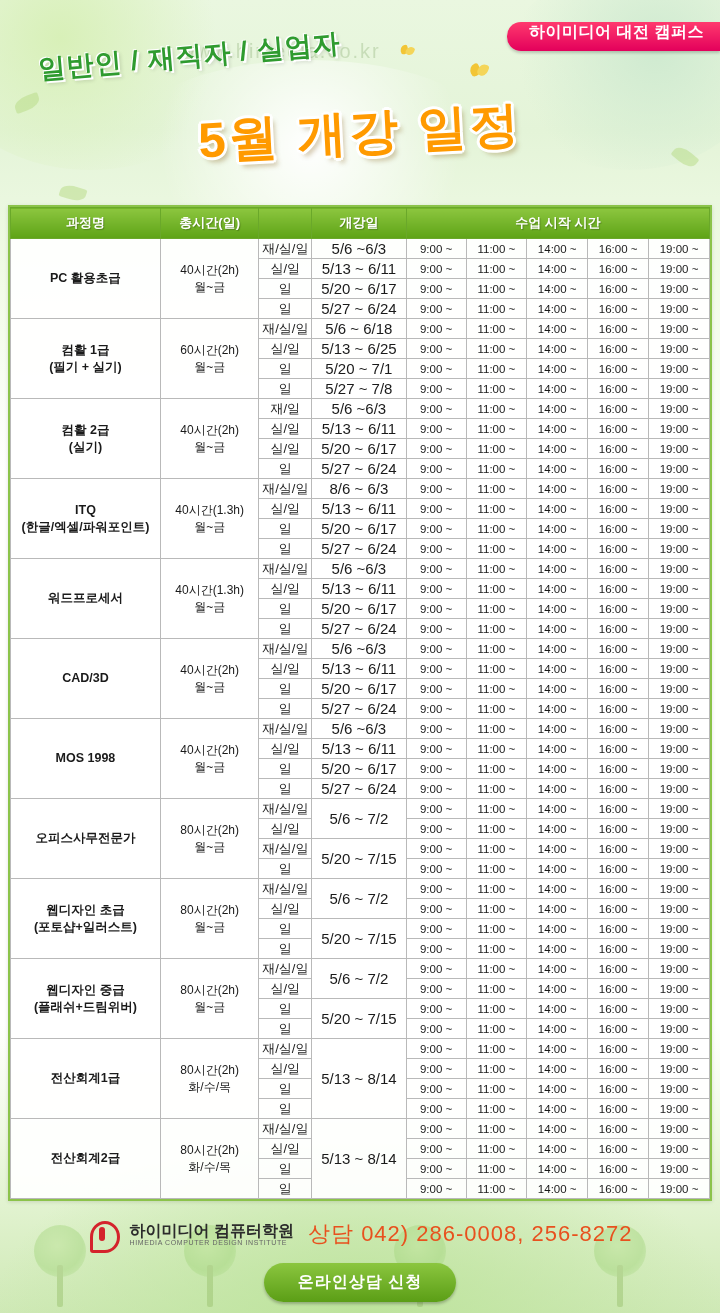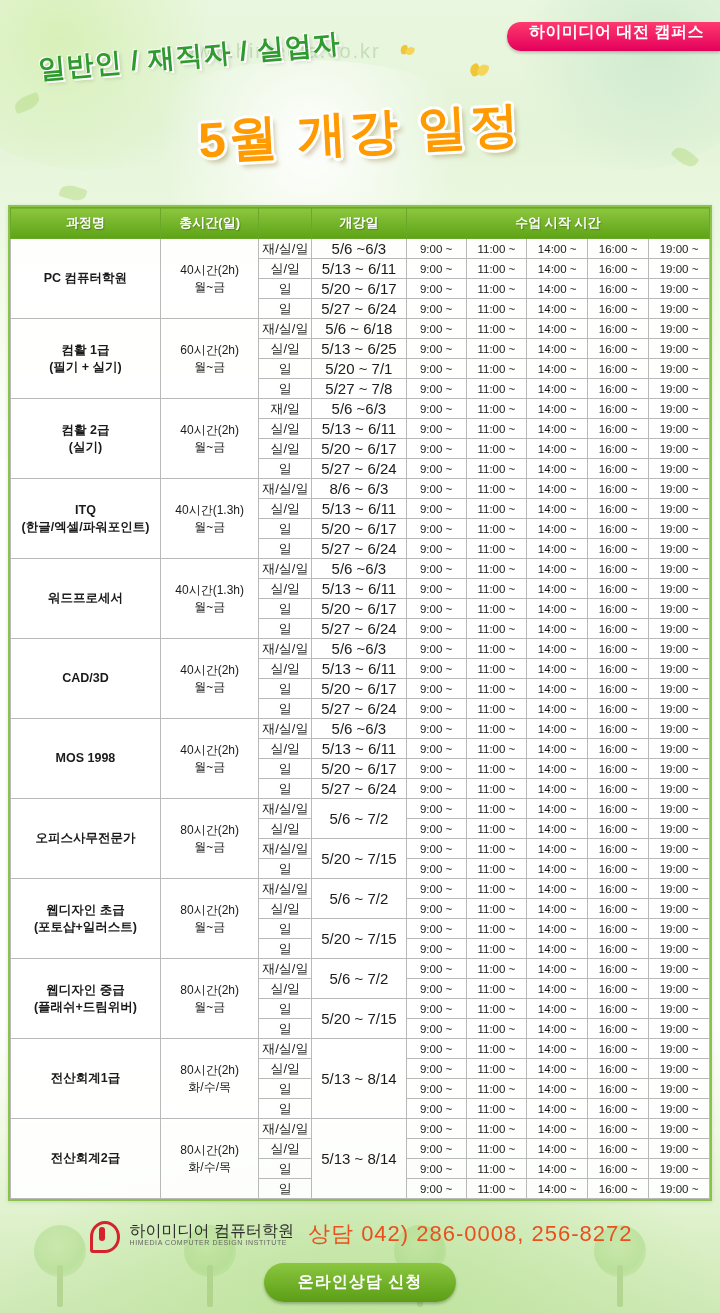--- a/index.html
+++ b/index.html
@@ -217,21 +217,21 @@
   .logo-mark::after {
     content: "";
     position: absolute;
     left: 11px; top: 8px;
     width: 6px; height: 14px;
     background: #d4232c;
     border-radius: 3px;
   }
   .logo-text-ko {
     font-size: 16px;
-    font-weight: normal;
+    font-weight: bold;
     color: #2b2b2b;
     line-height: 1.1;
     text-align: left;
   }
   .logo-text-en {
     font-size: 7px;
     color: #666;
     letter-spacing: .6px;
     text-align: left;
   }
@@ -300,21 +300,21 @@
       <tr>
         <th>과정명</th>
         <th>총시간(일)</th>
         <th></th>
         <th>개강일</th>
         <th colspan="5">수업 시작 시간</th>
       </tr>
     </thead>
     <tbody id="schedule-body">
         <tr>
-          <td class="course" rowspan="4">PC 컴퓨터학원</td>
+          <td class="course" rowspan="4">PC 활용초급</td>
           <td class="hours" rowspan="4">40시간(2h)<br>월~금</td>
           <td class="target">재/실/일</td>
           <td class="startdate">5/6 ~6/3</td>
           <td class="timecell">9:00 ~</td>
           <td class="timecell">11:00 ~</td>
           <td class="timecell">14:00 ~</td>
           <td class="timecell">16:00 ~</td>
           <td class="timecell">19:00 ~</td>
         </tr>
         <tr>

